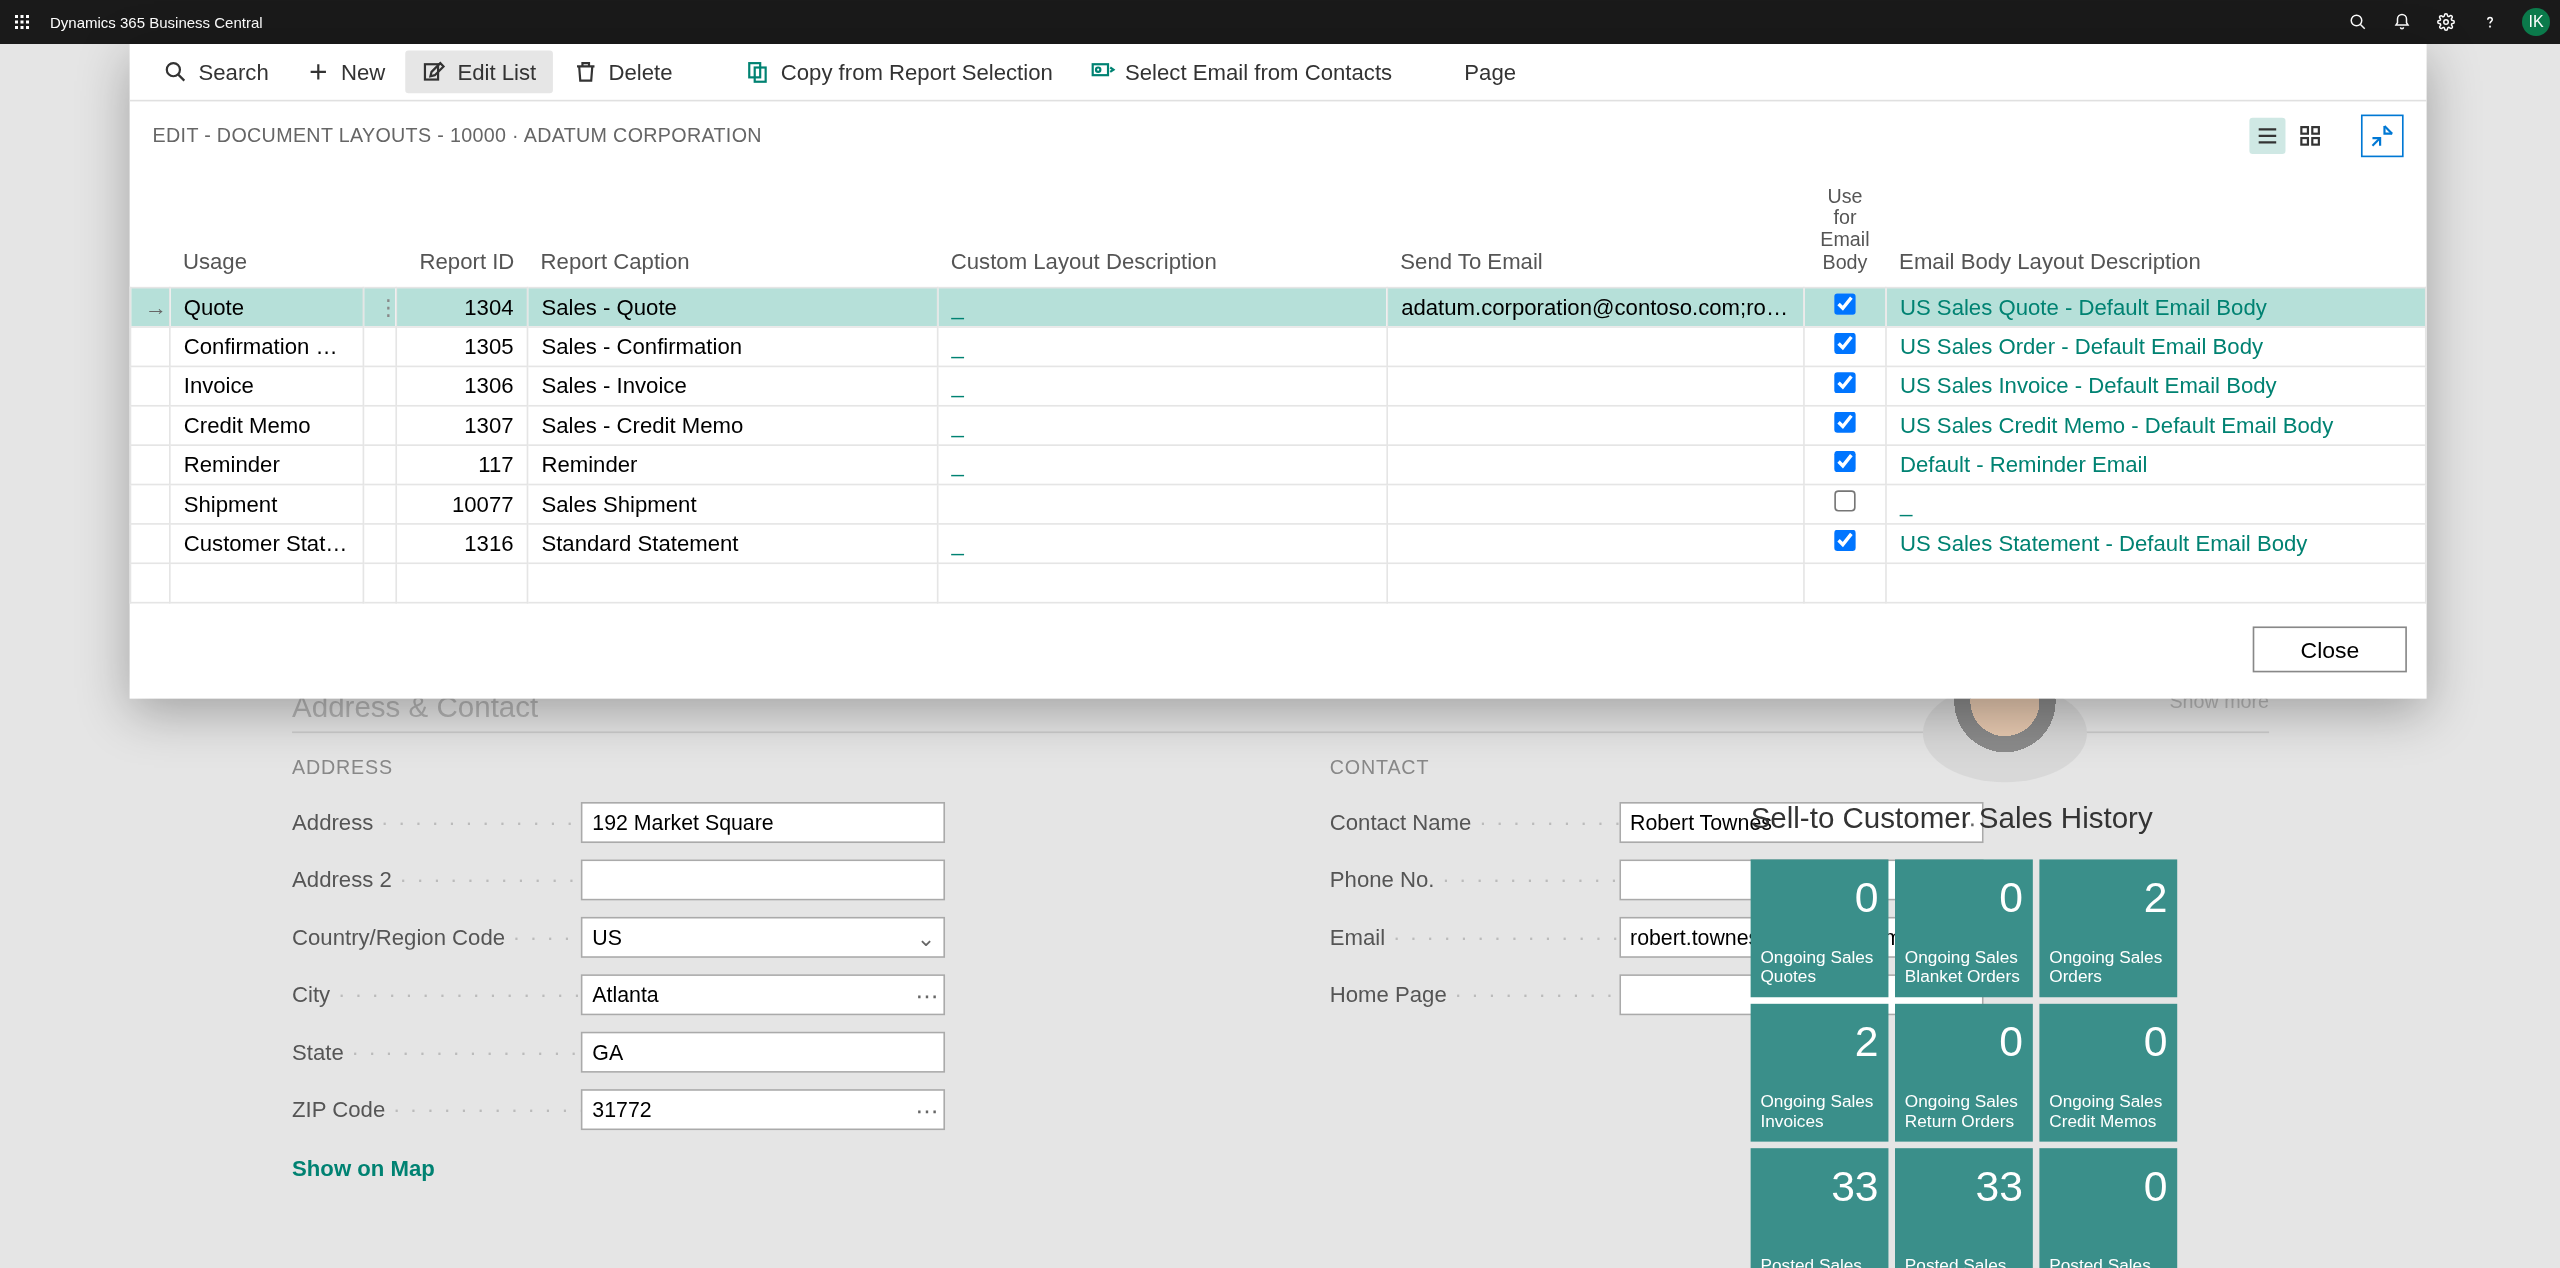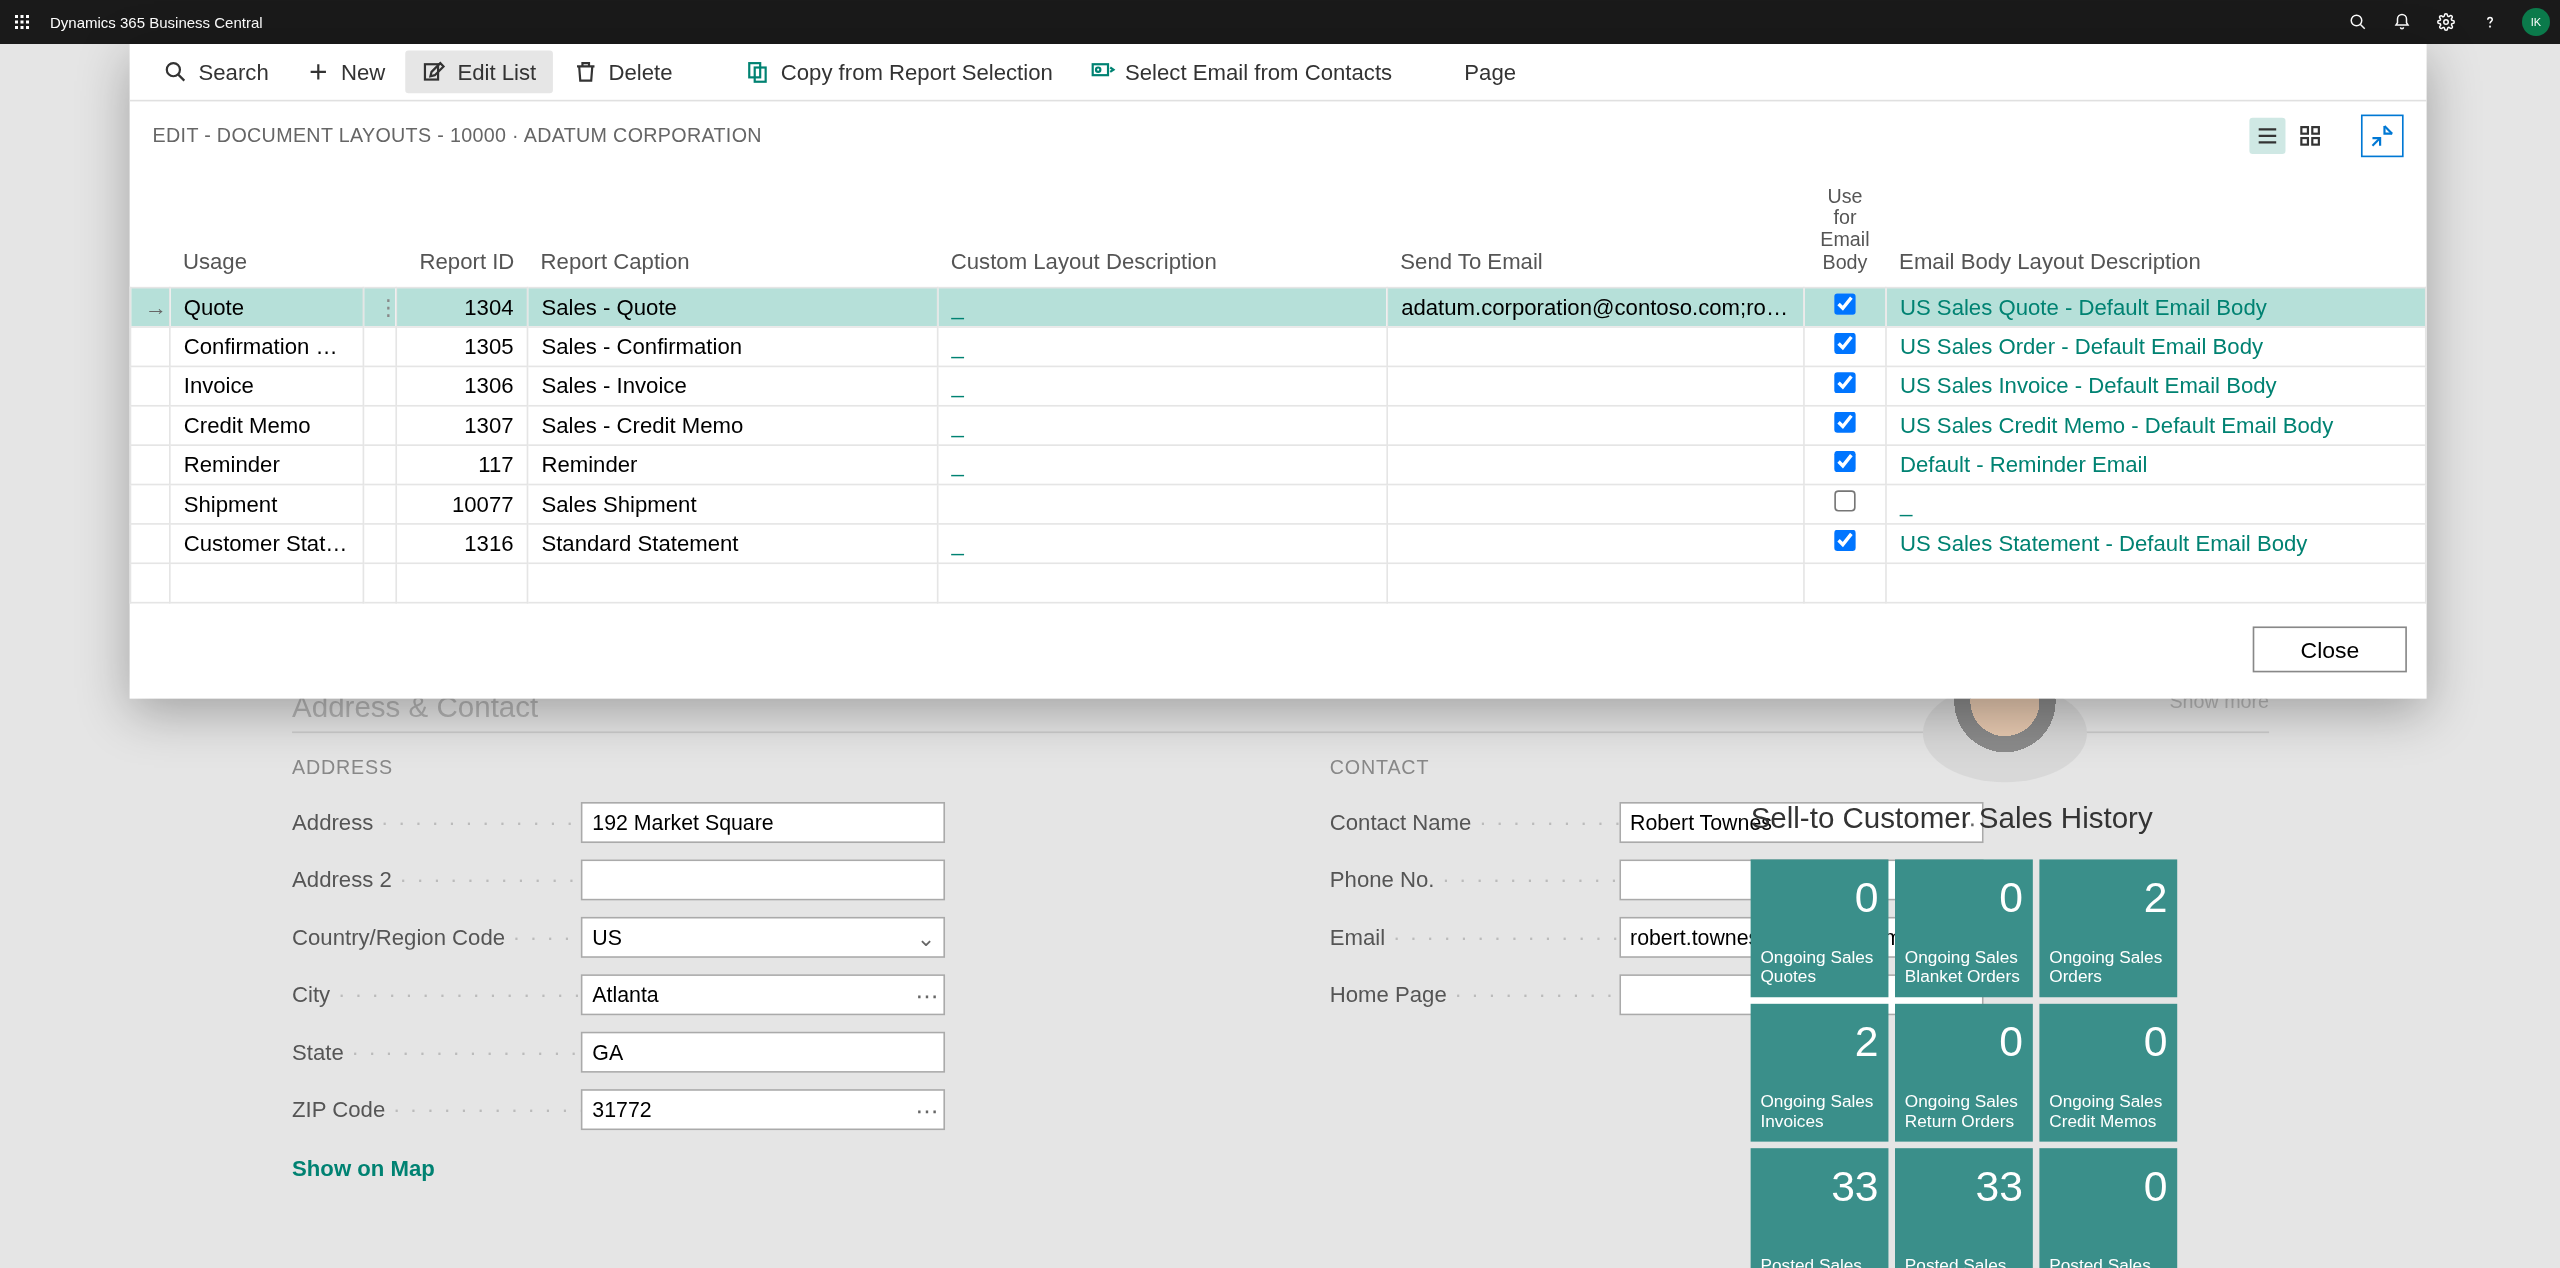--- a/index.html
+++ b/index.html
@@ -6,21 +6,21 @@
 body { font-family: "Segoe UI", Arial, sans-serif; font-size: 14px; background: #e5e5e5; width: 2560px; height: 1268px; overflow: hidden; position: relative; }
 
 
 .top-bar { background: #1a1a1a; color: #fff; height: 44px; display: flex; align-items: center; padding: 2px 0px; }
 .waffle { width: 44px; height: 44px; display:flex; align-items:center; justify-content:center; cursor:pointer; }
 .waffle svg { fill: #fff; }
 .app-title { font-size: 15px; font-weight: 400; margin-left: 6px; }
 .top-right { margin-left: auto; display:flex; align-items:center; gap: 0; }
 .top-icon { width: 44px; height:44px; display:flex; align-items:center; justify-content:center; cursor:pointer; }
 .top-icon svg { stroke:#fff; fill:none; }
-.avatar { width:28px; height:28px; border-radius:50%; background:#0b7a4b; color:#fff; display:flex; align-items:center; justify-content:center; font-size:11px; margin:0 10px; }
+.avatar { width:28px; height:28px; border-radius:50%; background:#0b7a4b; color:#fff; display:flex; align-items:center; justify-content:center; font-size:16px; margin:0 10px; }
 
 
 .scale-wrap { transform: scale(1.6407); transform-origin: top left; width: 1560.3px; }
 
 
 .page-bg { position: relative; padding: 0; }
 
 
 .modal { position: absolute; top: 0px; left: 79px; width: 1400px; background: #fff; box-shadow: 0 8px 30px rgba(0,0,0,0.3); }
 

